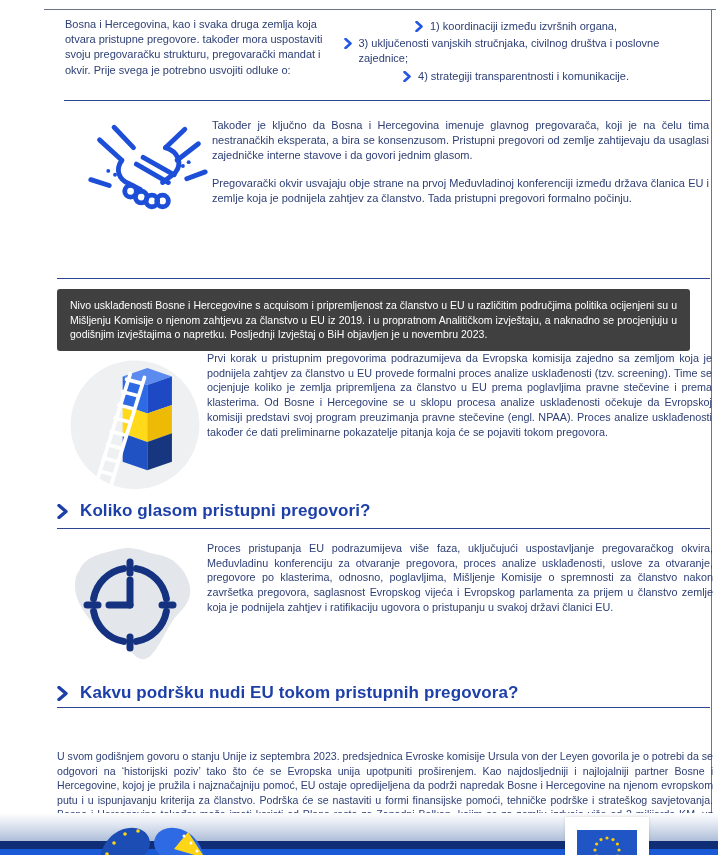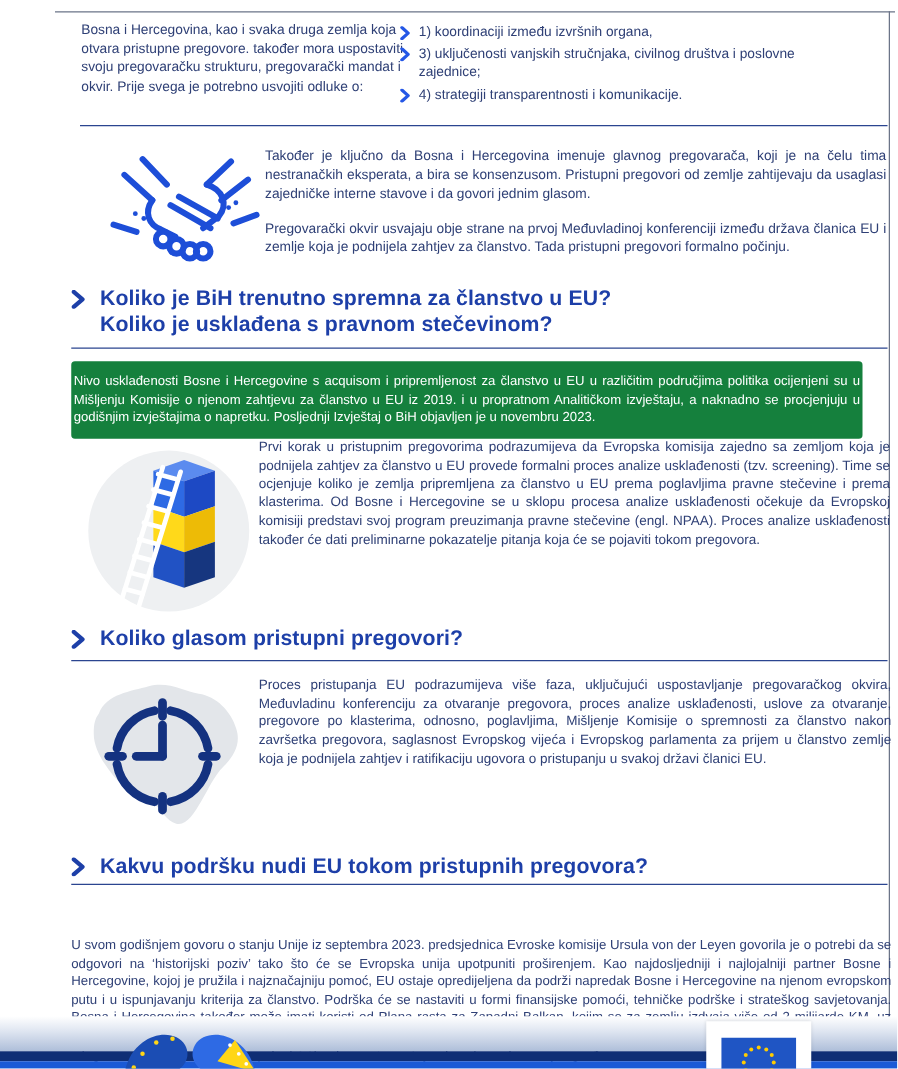--- a/index.html
+++ b/index.html
@@ -3,27 +3,27 @@
 <meta charset="utf-8">
 <style>
   html,body{margin:0;padding:0;background:#ffffff;}
   #page{position:relative;width:718px;height:855px;overflow:hidden;background:#ffffff;
         font-family:"Liberation Sans",sans-serif;color:#2f4076;}
   .abs{position:absolute;}
   .frame{background:#6b7488;}
   .divider{position:absolute;height:1px;background:#2b4590;}
   .body-text{font-size:11px;line-height:15.2px;color:#2f4076;}
   .just{text-align:justify;}
-  .chev-item{display:flex;margin-bottom:2px;}
+  .chev-item{display:flex;margin-bottom:2px;justify-content:center;}
   .chev-item svg{flex:0 0 auto;margin:2px 7px 0 0;}
   .heading{display:flex;align-items:flex-start;}
   .heading svg{flex:0 0 auto;margin:4px 12px 0 0;}
   .heading .htxt{font-size:17px;line-height:21px;font-weight:bold;color:#1d3fa8;letter-spacing:.1px;}
   .hl-box{position:absolute;left:57px;top:289px;width:633px;box-sizing:border-box;
-          background:#15803d;border-radius:3px;padding:9px 2px;}
+          background:#404040;border-radius:3px;padding:9px 13px;}
   .hl-box p{margin:0;color:#ffffff;font-size:10.5px;line-height:14.6px;text-align:justify;}
   .para{margin:0;}
   .para + .para{margin-top:12px;}
   .sm{font-size:10.8px;line-height:14.7px;}
   .xs{font-size:10.6px;line-height:14.6px;margin-top:36px;}
   .footer-grad{position:absolute;left:0;top:813px;width:718px;height:28px;z-index:1;
                background:linear-gradient(180deg,#ffffff 0%,#dde4f0 45%,#aebed9 100%);}
   .footer-navy{position:absolute;left:0;top:841px;width:718px;height:8px;background:#0f2e75;z-index:1;}
   .footer-bright{position:absolute;left:0;top:849px;width:718px;height:6px;background:#1b5ad6;z-index:1;}
   .eu-card{position:absolute;left:565px;top:817px;width:84px;height:60px;background:#ffffff;z-index:2;
@@ -85,29 +85,20 @@
         <circle cx="31" cy="55" r="2"></circle>
       <circle cx="101" cy="46" r="2"></circle>
         <circle cx="107" cy="42" r="2"></circle>
     </g>
   </svg>
   <div class="abs" style="left:212px;top:118px;width:497px;">
     <p class="para body-text just">Također je ključno da Bosna i Hercegovina imenuje glavnog pregovarača, koji je na čelu tima nestranačkih eksperata, a bira se konsenzusom. Pristupni pregovori od zemlje zahtijevaju da usaglasi zajedničke interne stavove i da govori jednim glasom.</p>
     <p class="para body-text just">Pregovarački okvir usvajaju obje strane na prvoj Međuvladinoj konferenciji između država članica EU i zemlje koja je podnijela zahtjev za članstvo. Tada pristupni pregovori formalno počinju.</p>
   </div>
 
-  <div class="abs heading" style="left:57px;top:228px;width:640px;">
-    <svg width="11" height="15" viewBox="0 0 11 15">
-        <path d="M2 1.5 L9 7.5 L2 13.5" fill="none" stroke="#1d3fa8" stroke-width="3.4" stroke-linecap="round" stroke-linejoin="round"></path>
-      </svg>
-    <div>
-      <div class="htxt">Koliko je BiH trenutno spremna za članstvo u EU?</div>
-      <div class="htxt">Koliko je usklađena s pravnom stečevinom?</div>
-    </div>
-  </div>
   <div class="divider" style="left:57px;top:278px;width:653px;"></div>
 
   <div class="hl-box">
     <p>Nivo usklađenosti Bosne i Hercegovine s acquisom i pripremljenost za članstvo u EU u različitim područjima politika ocijenjeni su u Mišljenju Komisije o njenom zahtjevu za članstvo u EU iz 2019. i u propratnom Analitičkom izvještaju, a naknadno se procjenjuju u godišnjim izvještajima o napretku. Posljednji Izvještaj o BiH objavljen je u novembru 2023.</p>
   </div>
 
   <svg class="abs" style="left:64px;top:351px;" width="142" height="142" viewBox="0 0 150 150">
     <circle cx="75" cy="78" r="68" fill="#eef0f2"></circle>
 
     <polygon points="88,18 114,27 88,36 62,27" fill="#5b8bef"></polygon>

